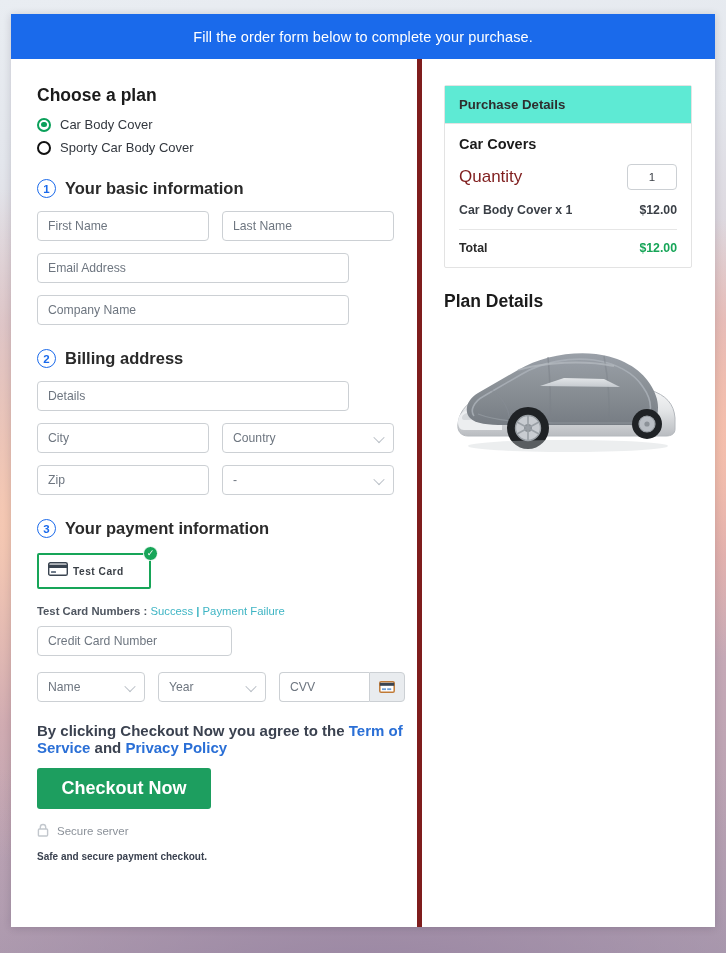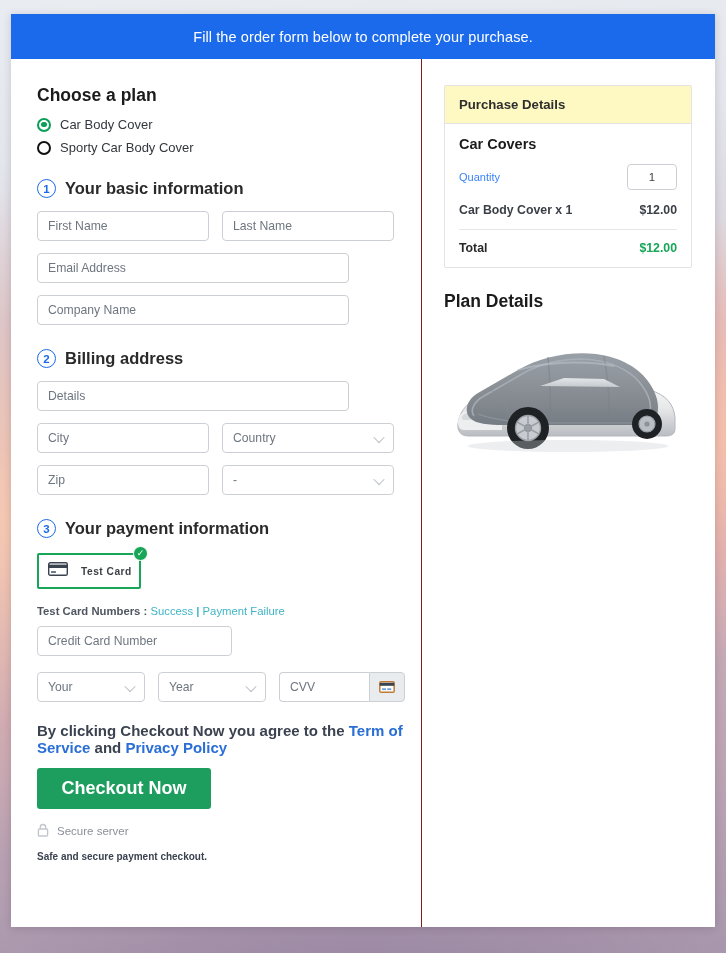--- a/index.html
+++ b/index.html
@@ -40,21 +40,21 @@
     letter-spacing: 0.1px;
   }
 
   .body-cols {
     display: flex;
     height: 868px;
   }
   .col-left {
     width: 411px;
     padding: 26px 10px 0 26px;
-    border-right: 1px solid #7f1d1d;
+    border-right: 5px solid #7f1d1d;
   }
   .col-right {
     width: 292px;
     padding: 26px 22px 0 22px;
   }
 
   
   h2.sec {
     margin: 0 0 11px 0;
     font-size: 17.5px;
@@ -145,25 +145,25 @@
     width: 36px; height: 30px;
     border: 1px solid #ccd0d4;
     border-radius: 0 4px 4px 0;
     background: #e9ecef;
     display: flex; align-items: center; justify-content: center;
   }
 
   
   .tc-wrap { position: relative; display: inline-block; margin-top: 2px; }
   .test-card {
-    width: 104px; height: 36px;
+    width: 114px; height: 36px;
     border: 2px solid #17a558;
     border-radius: 2px;
     display: flex; align-items: center;
-    gap: 13px;
+    gap: 5px;
     padding-left: 9px;
     background: #fff;
   }
   .tc-label {
     font-size: 10.2px;
     font-weight: 700;
     color: #3a3f46;
     letter-spacing: 0.5px;
   }
   .tc-check {
@@ -219,39 +219,39 @@
     color: #3b4250;
   }
 
   
   .panel {
     border: 1px solid #e3e3e3;
     border-radius: 2px;
     background: #fff;
   }
   .panel-head {
-    background: #fef9c3;
+    background: #5eead4;
     border-bottom: 1px solid #e3e3e3;
     padding: 11px 14px;
     font-size: 13.2px;
     font-weight: 600;
     color: #2e2e2e;
   }
   .panel-body { padding: 12px 14px 12px 14px; }
   .pb-title {
     font-size: 14.5px;
     font-weight: 700;
     color: #1b1b1b;
     margin-bottom: 12px;
   }
   .qty-row {
     display: flex; align-items: center; justify-content: space-between;
     margin-bottom: 13px;
   }
-  .qty-label { font-size: 11px; color: #3b82f6; }
+  .qty-label { font-size: 17px; color: #7f1d1d; }
   .qty-input {
     width: 50px; height: 26px;
     border: 1px solid #ccd0d4;
     border-radius: 4px;
     text-align: center;
     font-size: 11.5px;
     color: #3a3f46;
     font-family: "Liberation Sans", sans-serif;
     background: #fff;
   }
@@ -390,21 +390,21 @@
       <div class="testnums">
         <span>Test Card Numbers : </span><a href="#">Success</a><span class="sep"> | </span><a href="#">Payment Failure</a>
       </div>
 
       <div class="row">
         <div class="fld ccnum">Credit Card Number</div>
       </div>
 
       <div class="row" style="margin-top:16px;">
         <div class="fld third">
-          <span>Your</span>
+          <span>Name</span>
           <span class="chev"></span>
         </div>
         <div class="fld third">
           <span>Year</span>
           <span class="chev"></span>
         </div>
         <div class="cvv-wrap">
           <div class="fld cvv">CVV</div>
           <div class="cvv-btn">
             <svg width="16" height="12" viewBox="0 0 16 12">

